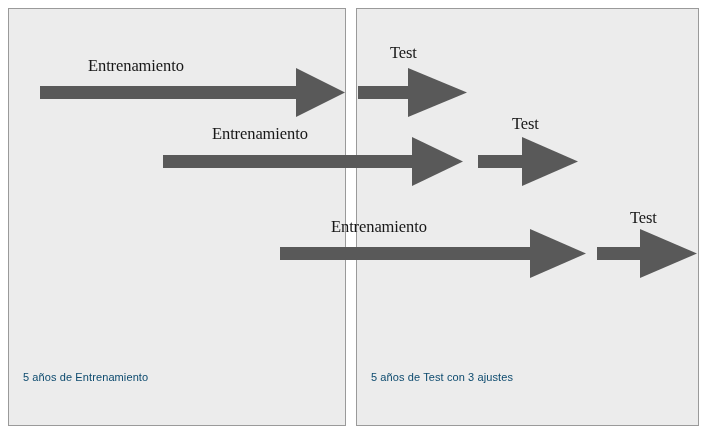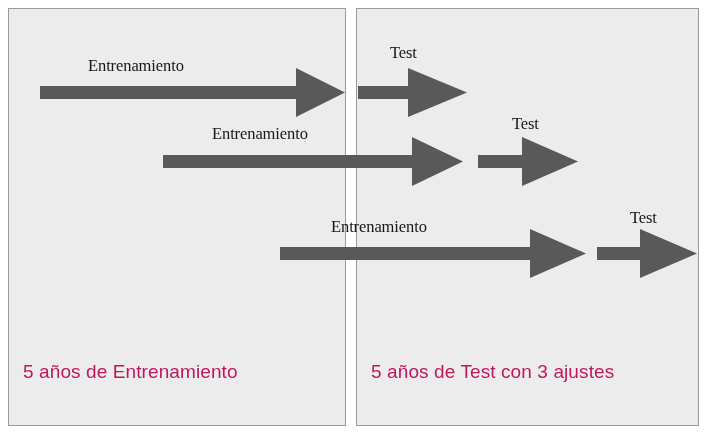--- a/index.html
+++ b/index.html
@@ -39,22 +39,22 @@
     left: 356px;
     top: 8px;
     width: 343px;
     height: 418px;
   }
 
   .panel-caption {
     position: absolute;
     bottom: 42px;
     left: 14px;
-    font-size: 19px;
-    color: #be185d;
+    font-size: 11px;
+    color: #0c4a6e;
     white-space: nowrap;
     letter-spacing: 0.1px;
   }
 
   
   #arrow-layer {
     position: absolute;
     left: 0;
     top: 0;
     width: 708px;

